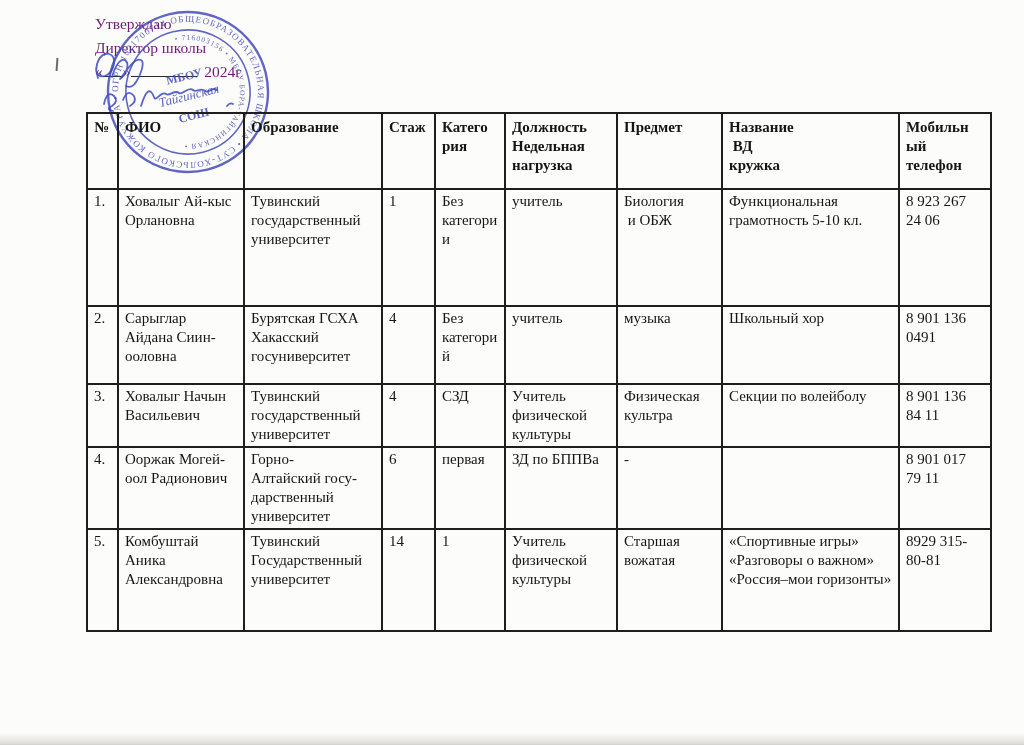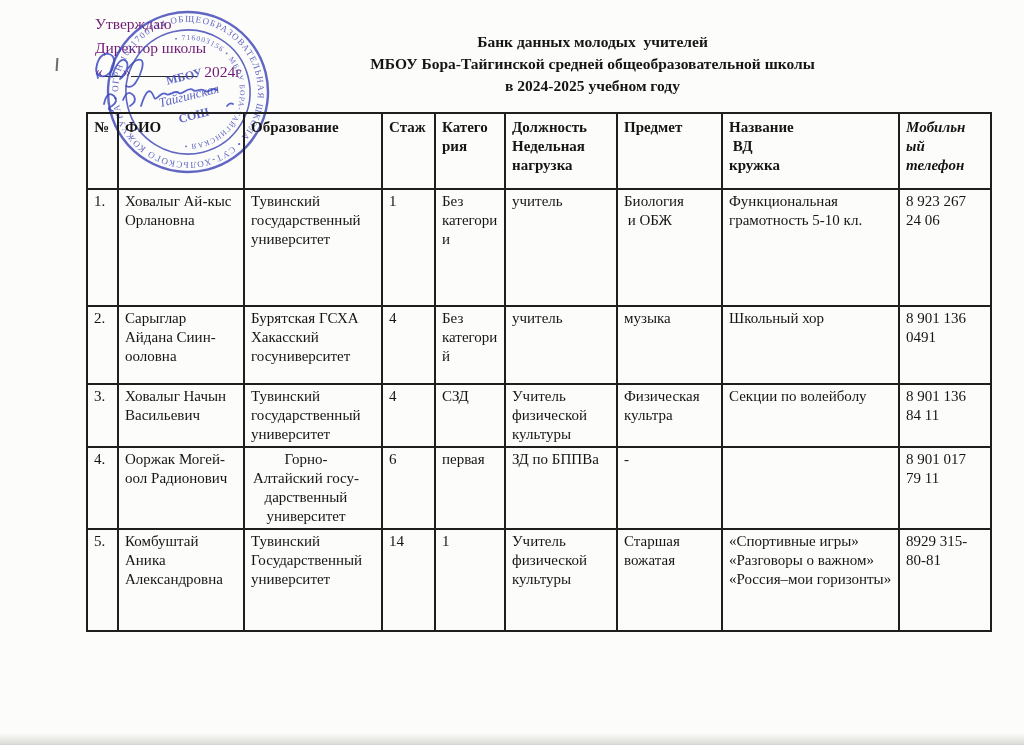--- a/index.html
+++ b/index.html
@@ -36,24 +36,24 @@
   .data-table{position:absolute;left:86px;top:112px;border-collapse:collapse;table-layout:fixed;width:904px;background:transparent;}
   .data-table td,.data-table th{border:2px solid #1e1e1e;vertical-align:top;padding:2px 6px;
     font-size:15px;line-height:19px;color:#151515;text-align:left;white-space:pre-line;font-weight:normal;}
   .data-table th{font-weight:bold;padding-top:4px;}
   tr.h-head{height:76px;} tr.h-r0{height:117px;} tr.h-r1{height:78px;}
   tr.h-r2{height:61px;} tr.h-r3{height:76px;} tr.h-r4{height:102px;}
 
   .fio{overflow-wrap:anywhere;padding-right:16px;}
   .fio.pr22{padding-right:16px;}
   .edu{overflow-wrap:anywhere;padding-right:26px;}
-  .edu.pr8{padding-right:20px;text-align:center;}
+  .edu.pr8{padding-right:20px;}
   .cat{overflow-wrap:anywhere;padding-right:10px;}
   th.cat{padding-right:10px;}
-  th.phone-h{overflow-wrap:anywhere;padding-right:18px;font-style:italic;}
+  th.phone-h{overflow-wrap:anywhere;padding-right:18px;}
   .phone{padding-right:6px;}
   .j{text-align:justify;}
   .b{font-weight:bold;}
   .pt16{padding-top:16px;} .pt26{padding-top:26px;}
   .pl28{padding-left:28px;} .pl10{padding-left:10px;}
   .spread{text-align:justify;padding-right:34px;}
 </style>
 </head>
 <body>
 
@@ -66,25 +66,20 @@
   </div>
 
   <svg class="hand" style="left:90px;top:48px" width="72" height="44" viewBox="0 0 72 44">
     <path d="M8,30 C3,16 11,4 19,6 C27,8 25,22 17,27 C10,31 4,25 7,17 M22,29 C26,15 32,9 36,13 C40,17 35,28 30,31 C37,22 45,9 51,12 C55,14 51,27 46,34 C44,38 40,40 36,38"></path>
   </svg>
 
   <svg class="hand" style="left:97px;top:80px" width="150" height="36" viewBox="0 0 150 36">
     <path d="M7,24 q3,-14 10,-8 q5,5 -2,10 q-7,3 1,5 M26,20 q5,-12 11,-4 q3,6 -4,10 M44,26 c5,-16 9,-19 13,-9 c2,6 7,-7 12,-3 c3,3 9,-5 13,-1 c3,3 9,-7 14,-3 c3,3 8,-3 12,1 c3,3 8,-5 12,-1 M130,26 q3,-4 6,-2"></path>
   </svg>
 
-  <div class="title">
-    <div class="t-line">Банк данных молодых  учителей</div>
-    <div class="t-line">МБОУ Бора-Тайгинской средней общеобразовательной школы</div>
-    <div class="t-line">в 2024-2025 учебном году</div>
-  </div>
 
   <svg class="stamp" viewBox="0 0 168 168">
     <defs>
       <path id="ringOuter" d="M84,14 a70,70 0 1,1 -0.01,0 z"></path>
       <path id="ringInner" d="M84,32 a52,52 0 1,1 -0.01,0 z"></path>
     </defs>
     <circle cx="84" cy="84" r="80" stroke-width="2.4"></circle>
     <circle cx="84" cy="84" r="62" stroke-width="1.6"></circle>
     <text font-size="9" letter-spacing="1.2">
       <textPath href="#ringOuter">ОБЩЕОБРАЗОВАТЕЛЬНАЯ ШКОЛА • СУТ-ХОЛЬСКОГО КОЖУУНА • ОГРН 1021700714 •</textPath>

